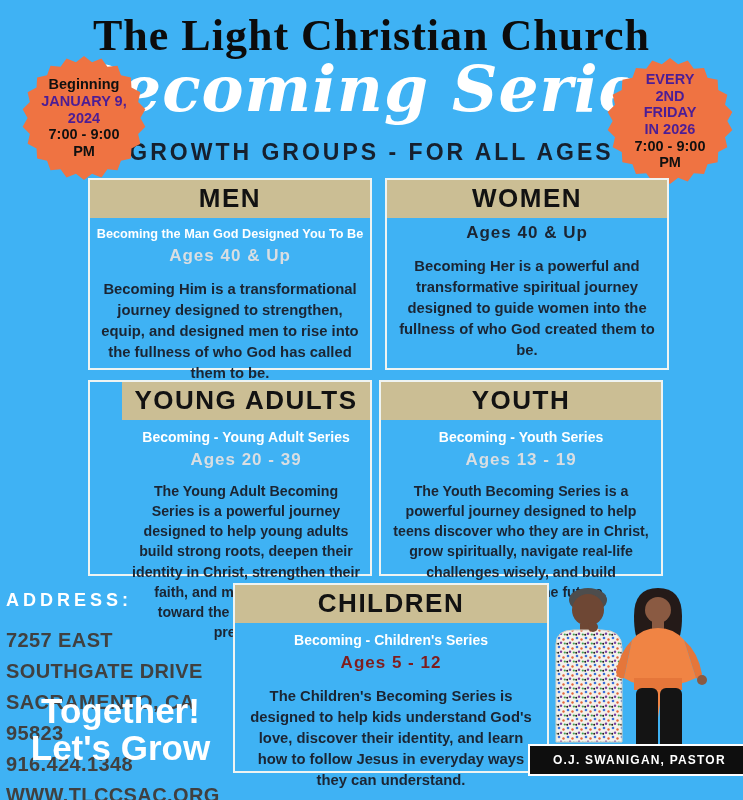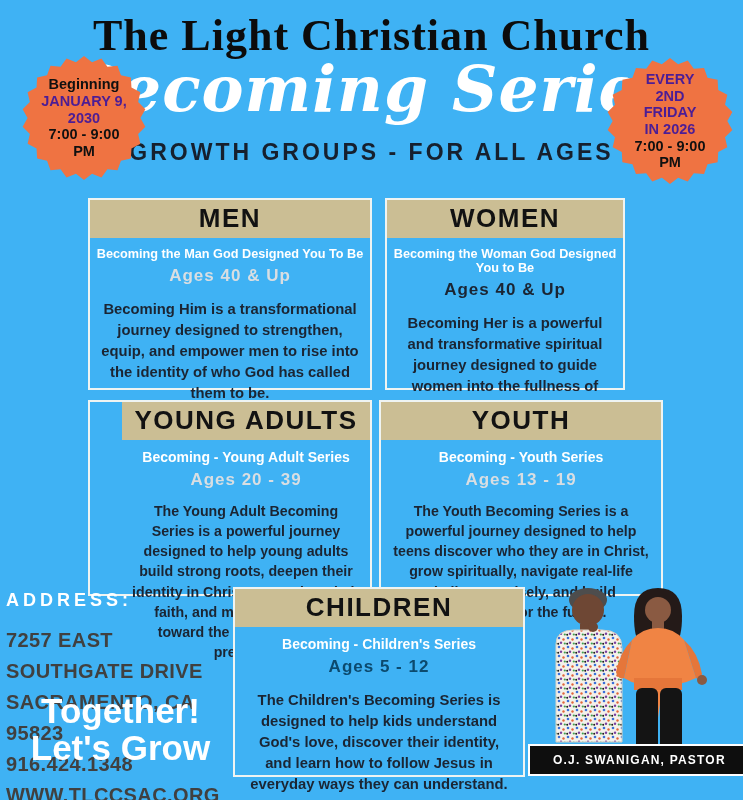--- a/index.html
+++ b/index.html
@@ -30,40 +30,40 @@
     align-items:center; justify-content:center; text-align:center; line-height:1.15;
   }
   .badge-left  { left:22px;  top:56px; width:124px; height:124px; }
   .badge-right { left:607px; top:58px; width:126px; height:126px; }
   .b-black { color:#101010; font-weight:700; font-size:14.5px; }
   .b-white { color:#4c1d95; font-weight:800; font-size:14.5px; }
 
   
   .card {
     position:absolute; border:2px solid #EFF4F2; background:#3FB2F4;
-    text-align:center; box-sizing:border-box;margin-top:20px;
+    text-align:center; box-sizing:border-box;
   }
   .card-header {
     background:#CBBE94; padding:3px 0 4px; font-size:26px; font-weight:800;
     color:#121212; letter-spacing:1.5px;
   }
   .card-sub  { margin-top:9px; font-size:14px; font-weight:700; color:#FFFFFF; }
   .card-ages { margin-top:5px; font-size:17px; font-weight:700; letter-spacing:1px; color:#D9DEE2; }
   .card-body {
     margin:13px 10px 0; font-size:14.8px; font-weight:700; color:#1B2533;
     line-height:1.42;
   }
   .card-men          { left:88px;  top:178px; width:284px; height:192px; }
-  .card-women        { left:385px; top:178px; width:240px; height:192px; }
+  .card-women        { left:385px; top:178px; width:284px; height:192px; }
   .card-young-adults { left:88px;  top:380px; width:284px; height:196px;padding-left:32px; }
   .card-youth        { left:379px; top:380px; width:284px; height:196px; }
-  .card-children     { left:233px; top:567px; width:292px; height:190px; }
+  .card-children     { left:233px; top:583px; width:316px; height:190px; }
   .card-men .card-sub, .card-women .card-sub { font-size:12.7px; }
   .card-women .card-ages    { color:#1B2533; }
-  .card-children .card-ages { color:#0c4a6e; }
+  .card-children .card-ages { color:#7f1d1d; }
   .card-young-adults .card-body, .card-youth .card-body { font-size:14.2px; margin-top:11px; }
 
   
   .address { position:absolute; left:6px; top:590px; width:228px; text-align:left; }
   .address-label { color:#ffffff; font-weight:800; font-size:18px; letter-spacing:4px; }
   .address-lines {
     margin-top:14px; color:#404040; font-weight:700; font-size:20px;
     line-height:1.55; letter-spacing:0.4px;
   }
   .slogan {
@@ -84,44 +84,43 @@
 
 <div class="page">
 
   <div class="church-title">The Light Christian Church</div>
   <div class="series-script">Becoming Series</div>
   <div class="tagline">GROWTH GROUPS - FOR ALL AGES</div>
 
   <div class="badge badge-left starburst" style="clip-path: polygon(50% 0%, 56.48% 4.96%, 64.09% 2.03%, 68.9% 8.61%, 77.03% 7.94%, 79.8% 15.61%, 87.79% 17.26%, 88.28% 25.4%, 95.48% 29.23%, 93.66% 37.18%, 99.49% 42.88%, 95.5% 50%, 99.49% 57.12%, 93.66% 62.82%, 95.48% 70.77%, 88.28% 74.6%, 87.79% 82.74%, 79.8% 84.39%, 77.03% 92.06%, 68.9% 91.39%, 64.09% 97.97%, 56.48% 95.04%, 50% 100%, 43.52% 95.04%, 35.91% 97.97%, 31.1% 91.39%, 22.97% 92.06%, 20.2% 84.39%, 12.21% 82.74%, 11.72% 74.6%, 4.52% 70.77%, 6.34% 62.82%, 0.51% 57.12%, 4.5% 50%, 0.51% 42.88%, 6.34% 37.18%, 4.52% 29.23%, 11.72% 25.4%, 12.21% 17.26%, 20.2% 15.61%, 22.97% 7.94%, 31.1% 8.61%, 35.91% 2.03%, 43.52% 4.96%);">
     <div class="b-black">Beginning</div>
     <div class="b-white">JANUARY 9,</div>
-    <div class="b-white">2030</div>
+    <div class="b-white">2024</div>
     <div class="b-black">7:00 - 9:00</div>
     <div class="b-black">PM</div>
   </div>
 
   <div class="badge badge-right starburst" style="clip-path: polygon(50% 0%, 56.48% 4.96%, 64.09% 2.03%, 68.9% 8.61%, 77.03% 7.94%, 79.8% 15.61%, 87.79% 17.26%, 88.28% 25.4%, 95.48% 29.23%, 93.66% 37.18%, 99.49% 42.88%, 95.5% 50%, 99.49% 57.12%, 93.66% 62.82%, 95.48% 70.77%, 88.28% 74.6%, 87.79% 82.74%, 79.8% 84.39%, 77.03% 92.06%, 68.9% 91.39%, 64.09% 97.97%, 56.48% 95.04%, 50% 100%, 43.52% 95.04%, 35.91% 97.97%, 31.1% 91.39%, 22.97% 92.06%, 20.2% 84.39%, 12.21% 82.74%, 11.72% 74.6%, 4.52% 70.77%, 6.34% 62.82%, 0.51% 57.12%, 4.5% 50%, 0.51% 42.88%, 6.34% 37.18%, 4.52% 29.23%, 11.72% 25.4%, 12.21% 17.26%, 20.2% 15.61%, 22.97% 7.94%, 31.1% 8.61%, 35.91% 2.03%, 43.52% 4.96%);">
     <div class="b-white">EVERY</div>
     <div class="b-white">2ND</div>
     <div class="b-white">FRIDAY</div>
     <div class="b-white">IN 2026</div>
     <div class="b-black">7:00 - 9:00</div>
     <div class="b-black">PM</div>
   </div>
 
   <div class="card card-men">
     <div class="card-header">MEN</div>
     <div class="card-sub">Becoming the Man God Designed You To Be</div>
     <div class="card-ages">Ages 40 &amp; Up</div>
-    <div class="card-body">Becoming Him is a transformational journey designed to strengthen, equip, and empower men to rise into the identity of who God has called them to be.</div>
+    <div class="card-body">Becoming Him is a transformational journey designed to strengthen, equip, and designed men to rise into the fullness of who God has called them to be.</div>
   </div>
 
   <div class="card card-women">
     <div class="card-header">WOMEN</div>
-    <div class="card-sub">Becoming the Woman God Designed You to Be</div>
     <div class="card-ages">Ages 40 &amp; Up</div>
     <div class="card-body">Becoming Her is a powerful and transformative spiritual journey designed to guide women into the fullness of who God created them to be.</div>
   </div>
 
   <div class="card card-young-adults">
     <div class="card-header">YOUNG ADULTS</div>
     <div class="card-sub">Becoming - Young Adult Series</div>
     <div class="card-ages">Ages 20 - 39</div>
     <div class="card-body">The Young Adult Becoming Series is a powerful journey designed to help young adults build strong roots, deepen their identity in Christ, strengthen their faith, and move confidently toward the future God has prepared.</div>
   </div>

